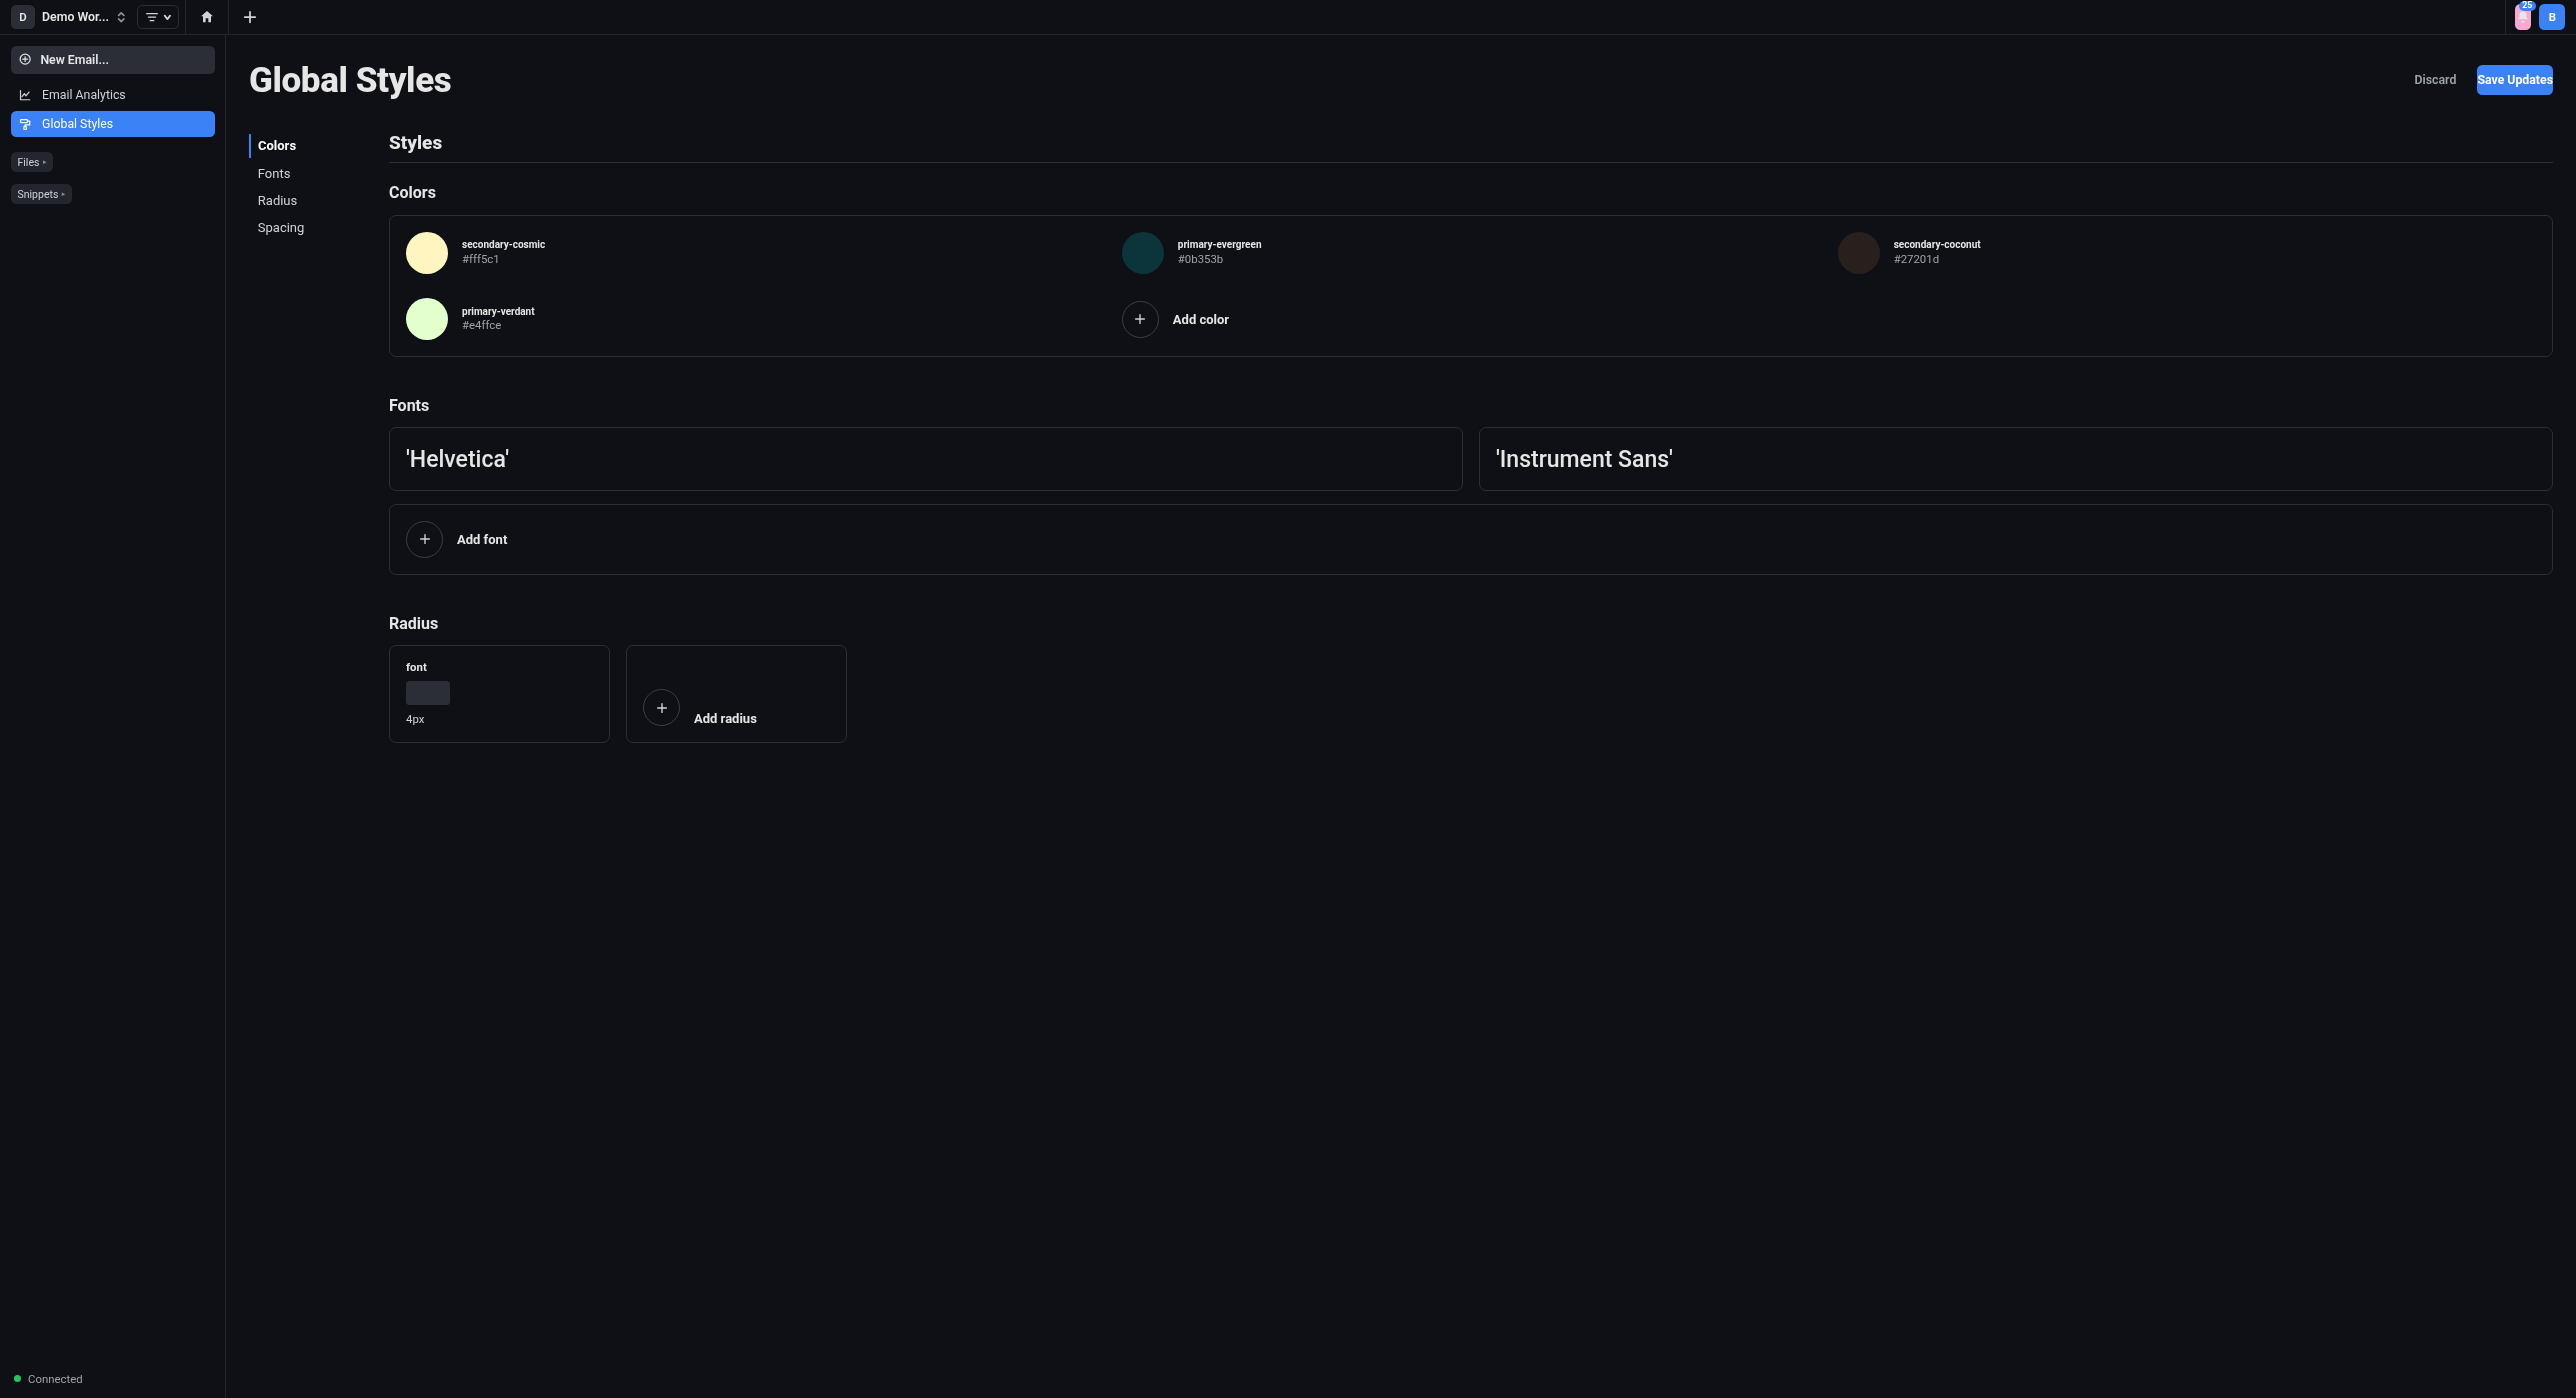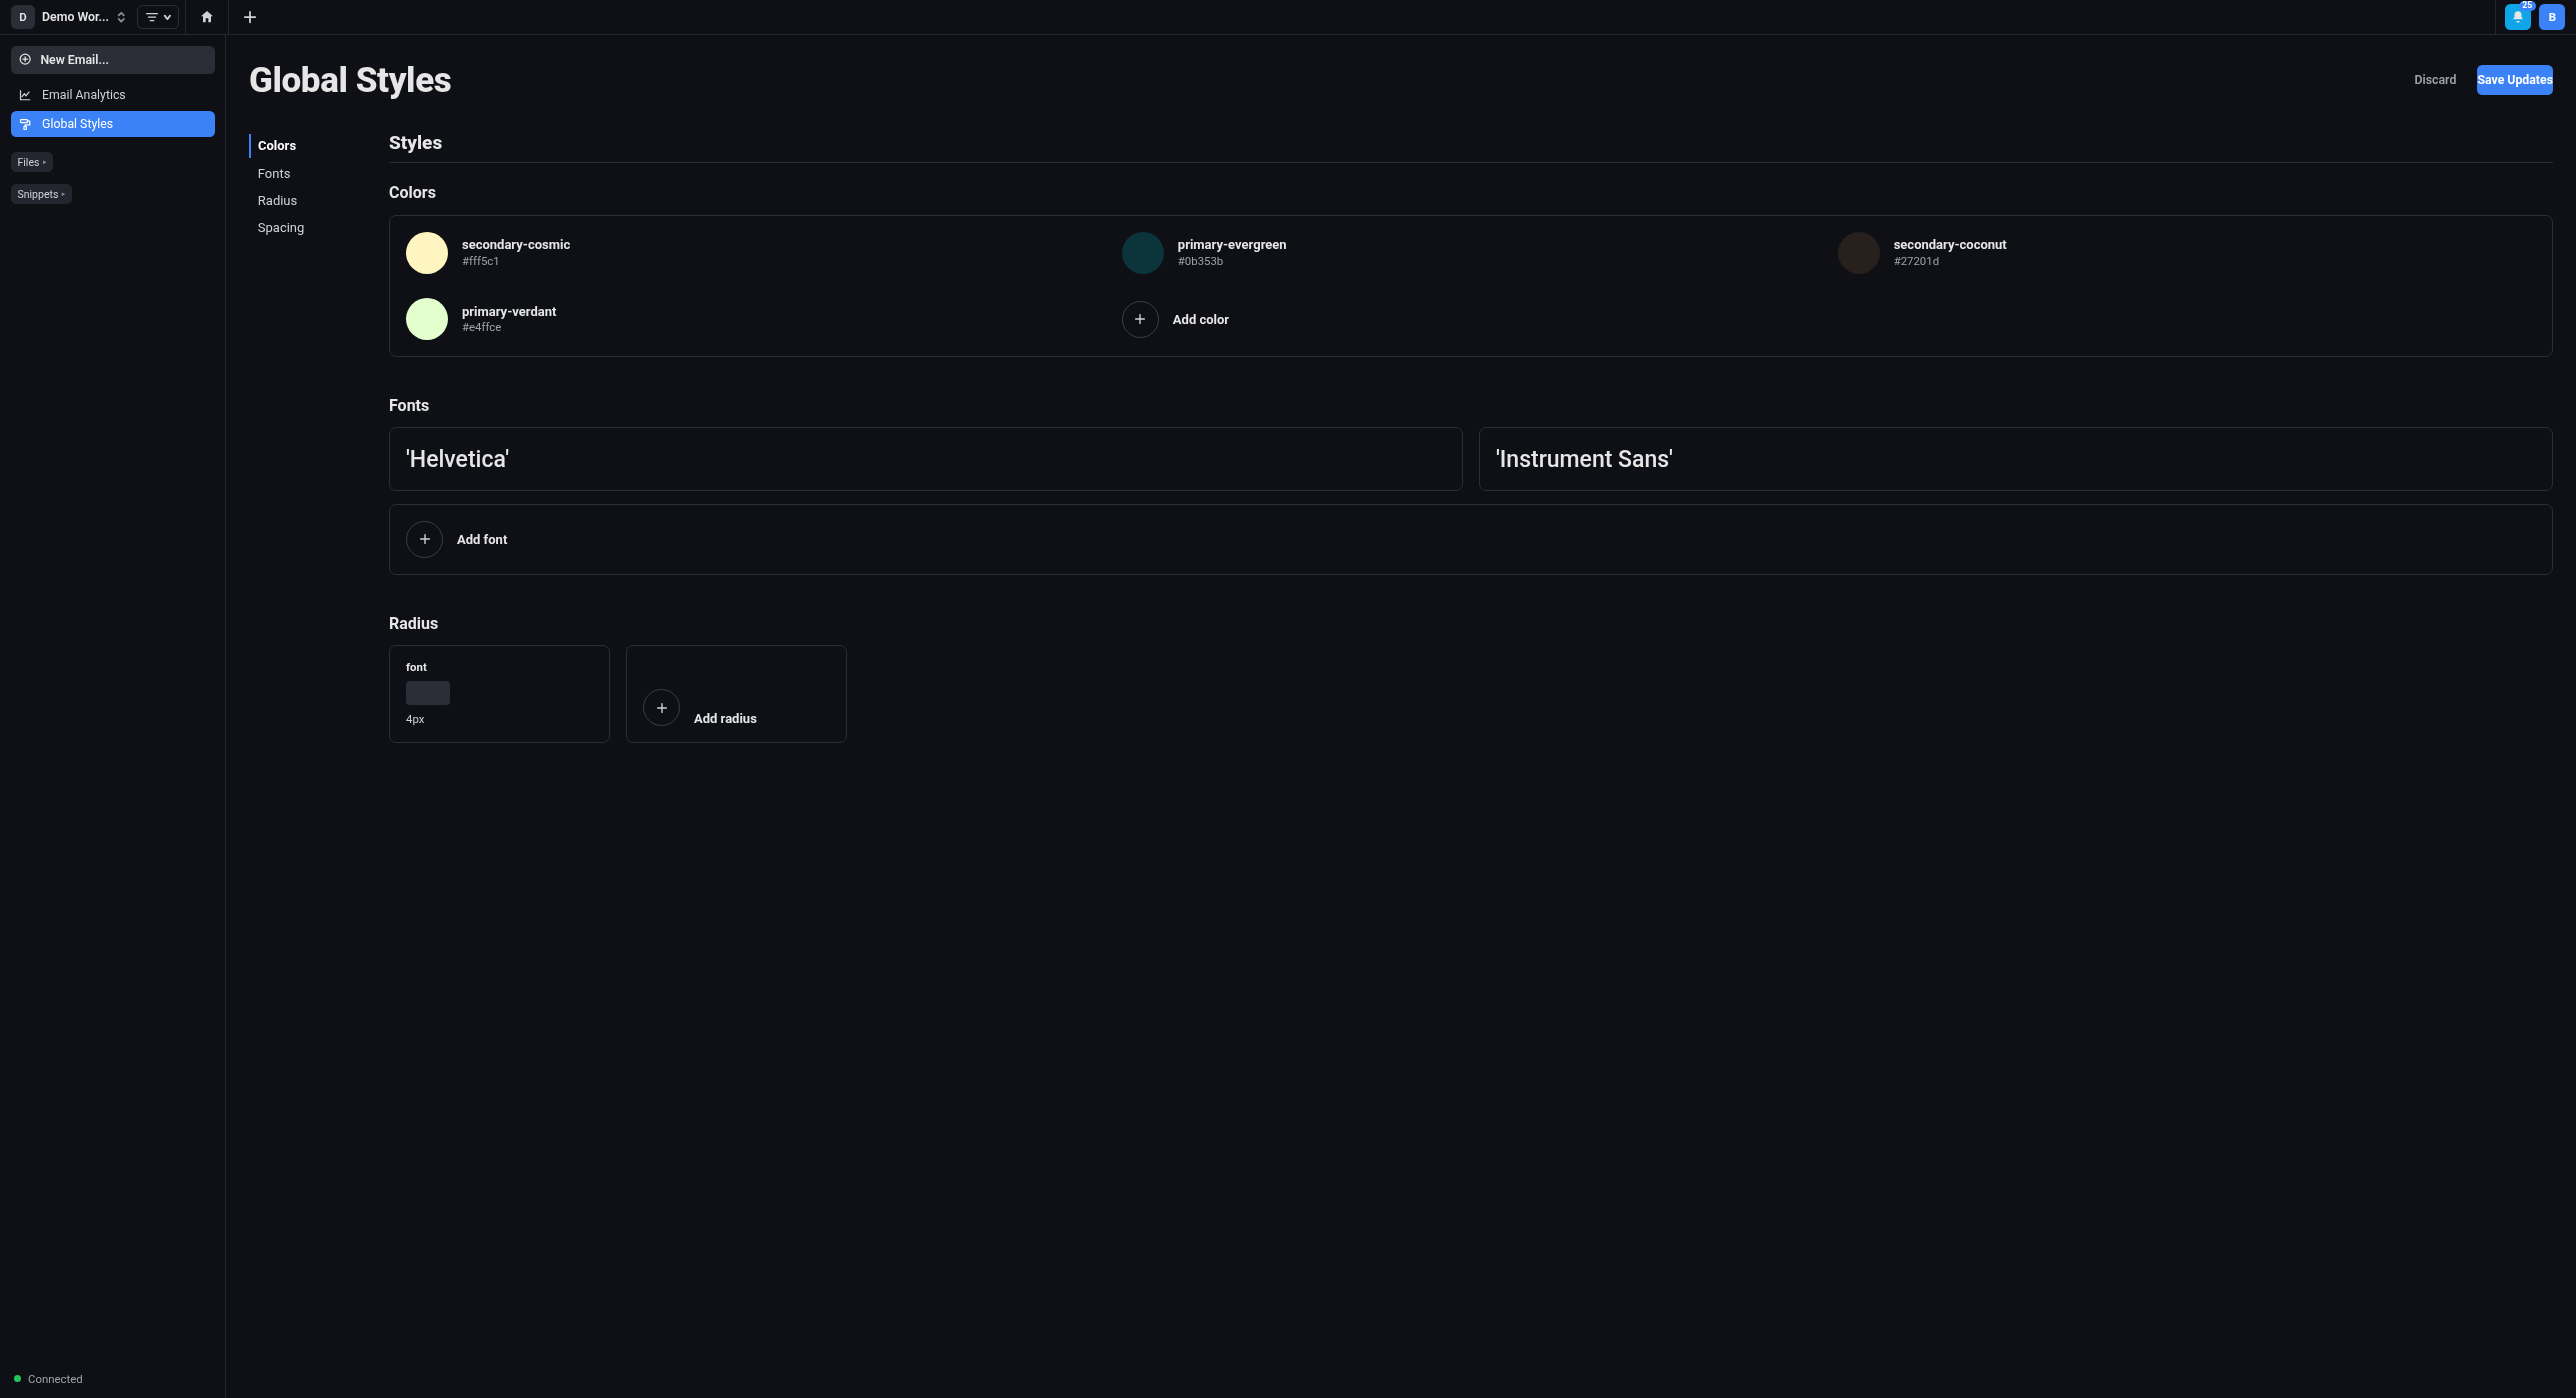--- a/index.html
+++ b/index.html
@@ -39,21 +39,21 @@
     height:24.5px; padding:0 7px; border:0.9px solid #2b2e37; border-radius:5.3px;
     display:flex; align-items:center; gap:3.5px; color:#cfd2d8;
   }
   .vdiv { width:0.9px; height:35px; background:#23262e; margin:0 0; }
   .icon-btn {
     width:32px; height:32px; display:flex; align-items:center; justify-content:center;
     color:#cfd2d8; border-radius:5.3px;
   }
   .topbar-spacer { flex:1; }
   .topbar-right { display:flex; align-items:center; gap:8.8px; padding-right:5.3px;}
-  .bell-wrap { position:relative; background:#0ea5e9; width:26px; height:26px; border-radius:5.3px;
+  .bell-wrap { position:relative; background:#f9a8d4; width:16px; height:26px; border-radius:5.3px;
     display:flex; align-items:center; justify-content:center;}
   .badge {
     position:absolute; top:-3.5px; right:-5.3px;
     background:#3b82f6; color:#fff; font-size:8.8px; font-weight:700;
     border-radius:7px; padding:0.9px 3.5px; line-height:1;
   }
   .avatar {
     width:26px; height:26px; border-radius:5.3px; background:#3b82f6;
     display:flex; align-items:center; justify-content:center;
     color:#fff; font-weight:700; font-size:11.4px;
@@ -107,21 +107,21 @@
   
   .content { flex:1; min-width:0;}
   .section-title { font-size:19px; font-weight:800; padding-bottom:8.8px; border-bottom:0.9px solid #2b2e37; margin-bottom:20px;}
   .subsection-title { font-size:16px; font-weight:700; margin-bottom:12.3px;}
 
   .panel { border:0.9px solid #2b2e37; border-radius:7px; padding:16px 16px; }
 
   .colors-grid { display:grid; grid-template-columns:repeat(3,1fr); gap:24.5px 17.5px; }
   .color-item { display:flex; align-items:center; gap:14px; }
   .swatch { width:42px; height:42px; border-radius:50%; flex-shrink:0; }
-  .color-name { font-weight:700; font-size:13px; }
+  .color-name { font-weight:700; font-size:10px; }
   .color-hex { font-size:11.4px; color:#9ea3ab; margin-top:1.8px;}
   .add-circle {
     width:37px; height:37px; border:0.9px solid #3a3f4b; border-radius:50%;
     display:flex; align-items:center; justify-content:center; color:#cfd2d8;
     flex-shrink:0;
   }
   .add-label { font-weight:700; font-size:13px; }
 
   .fonts-row { display:grid; grid-template-columns:1fr 1fr; gap:16px; margin-bottom:12.3px;}
   .font-card {

